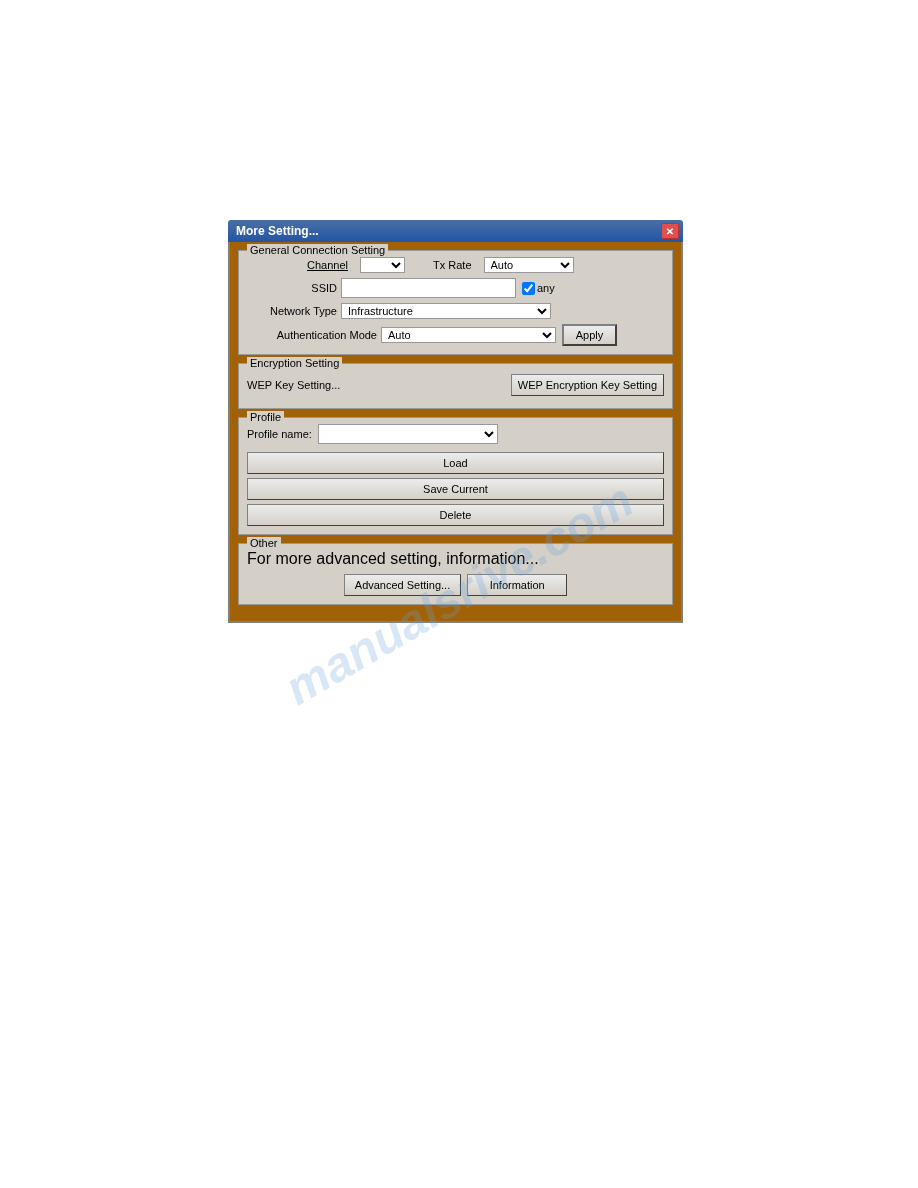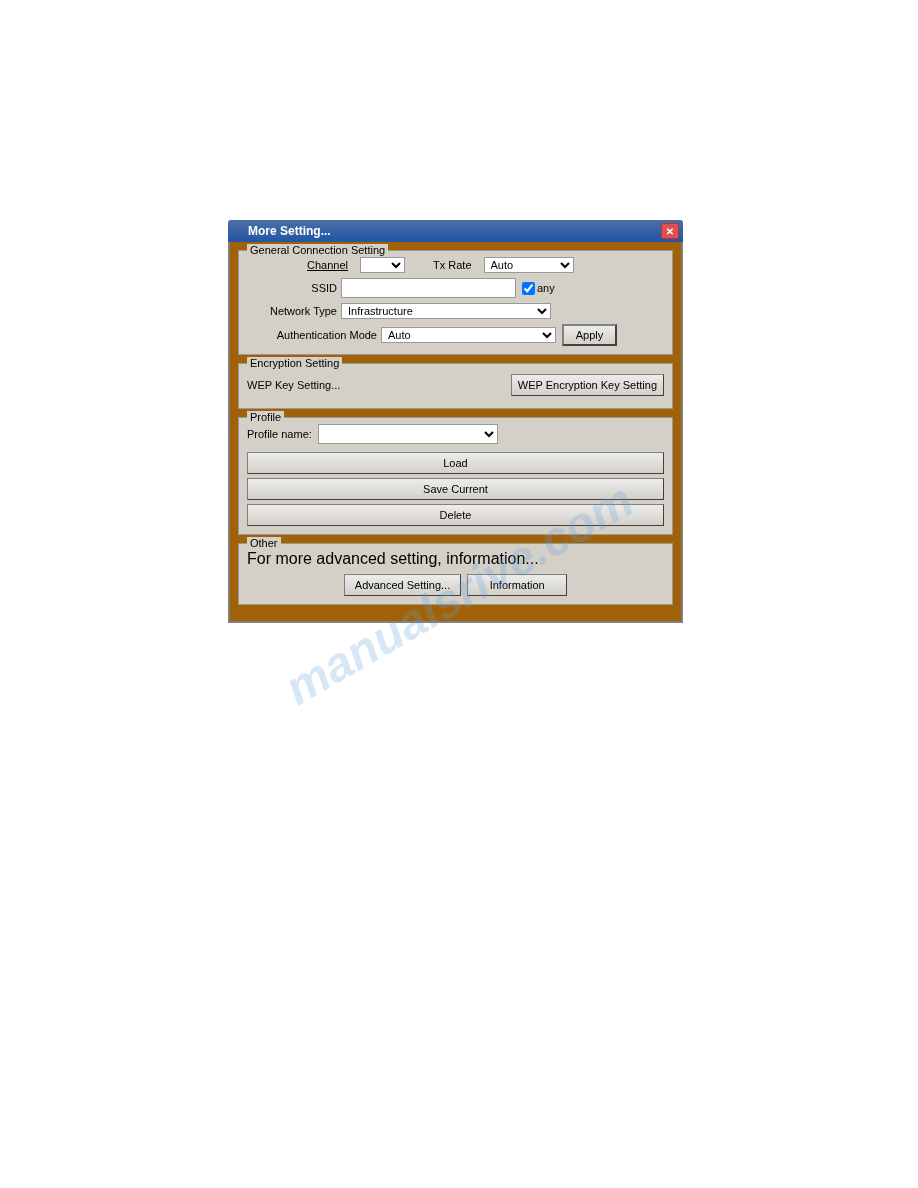--- a/index.html
+++ b/index.html
@@ -40,21 +40,21 @@
       left: 228px;
       width: 455px;
     }
 
     .title-bar {
       background: linear-gradient(to bottom, #4a6fa5 0%, #2255a4 100%);
       height: 22px;
       display: flex;
       align-items: center;
       justify-content: space-between;
-      padding: 0 4px 0 20px;
+      padding: 0 4px 0 8px;
       border-radius: 3px 3px 0 0;
     }
 
     .title-bar-text {
       color: white;
       font-size: 12px;
       font-weight: bold;
     }
 
     .title-bar-close {

